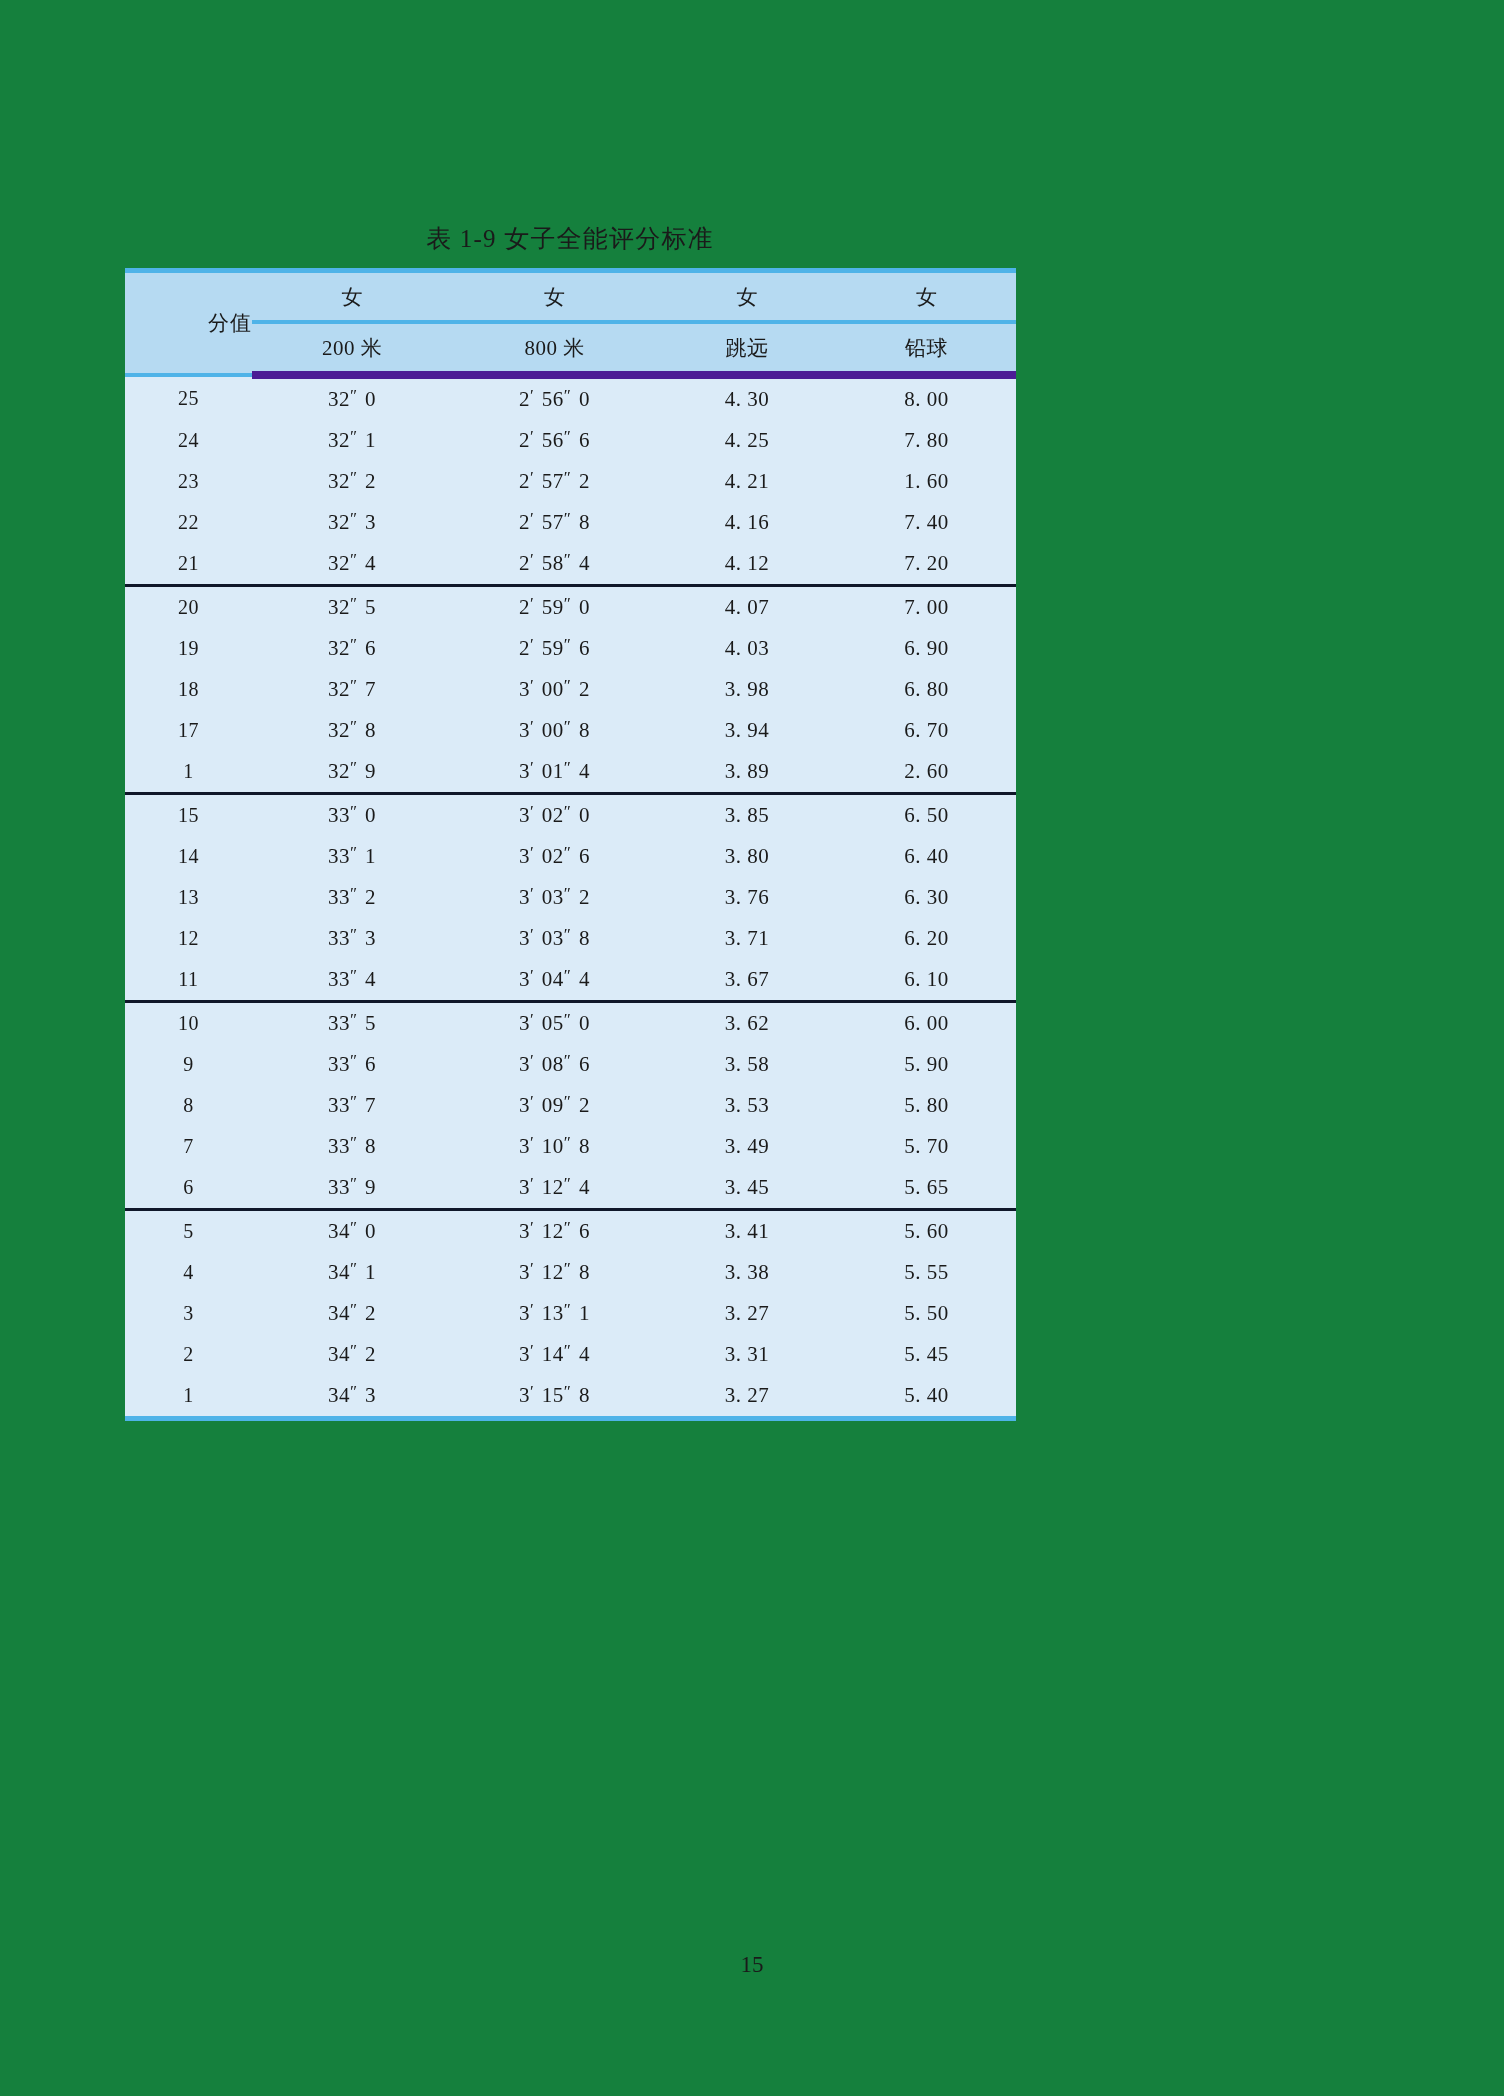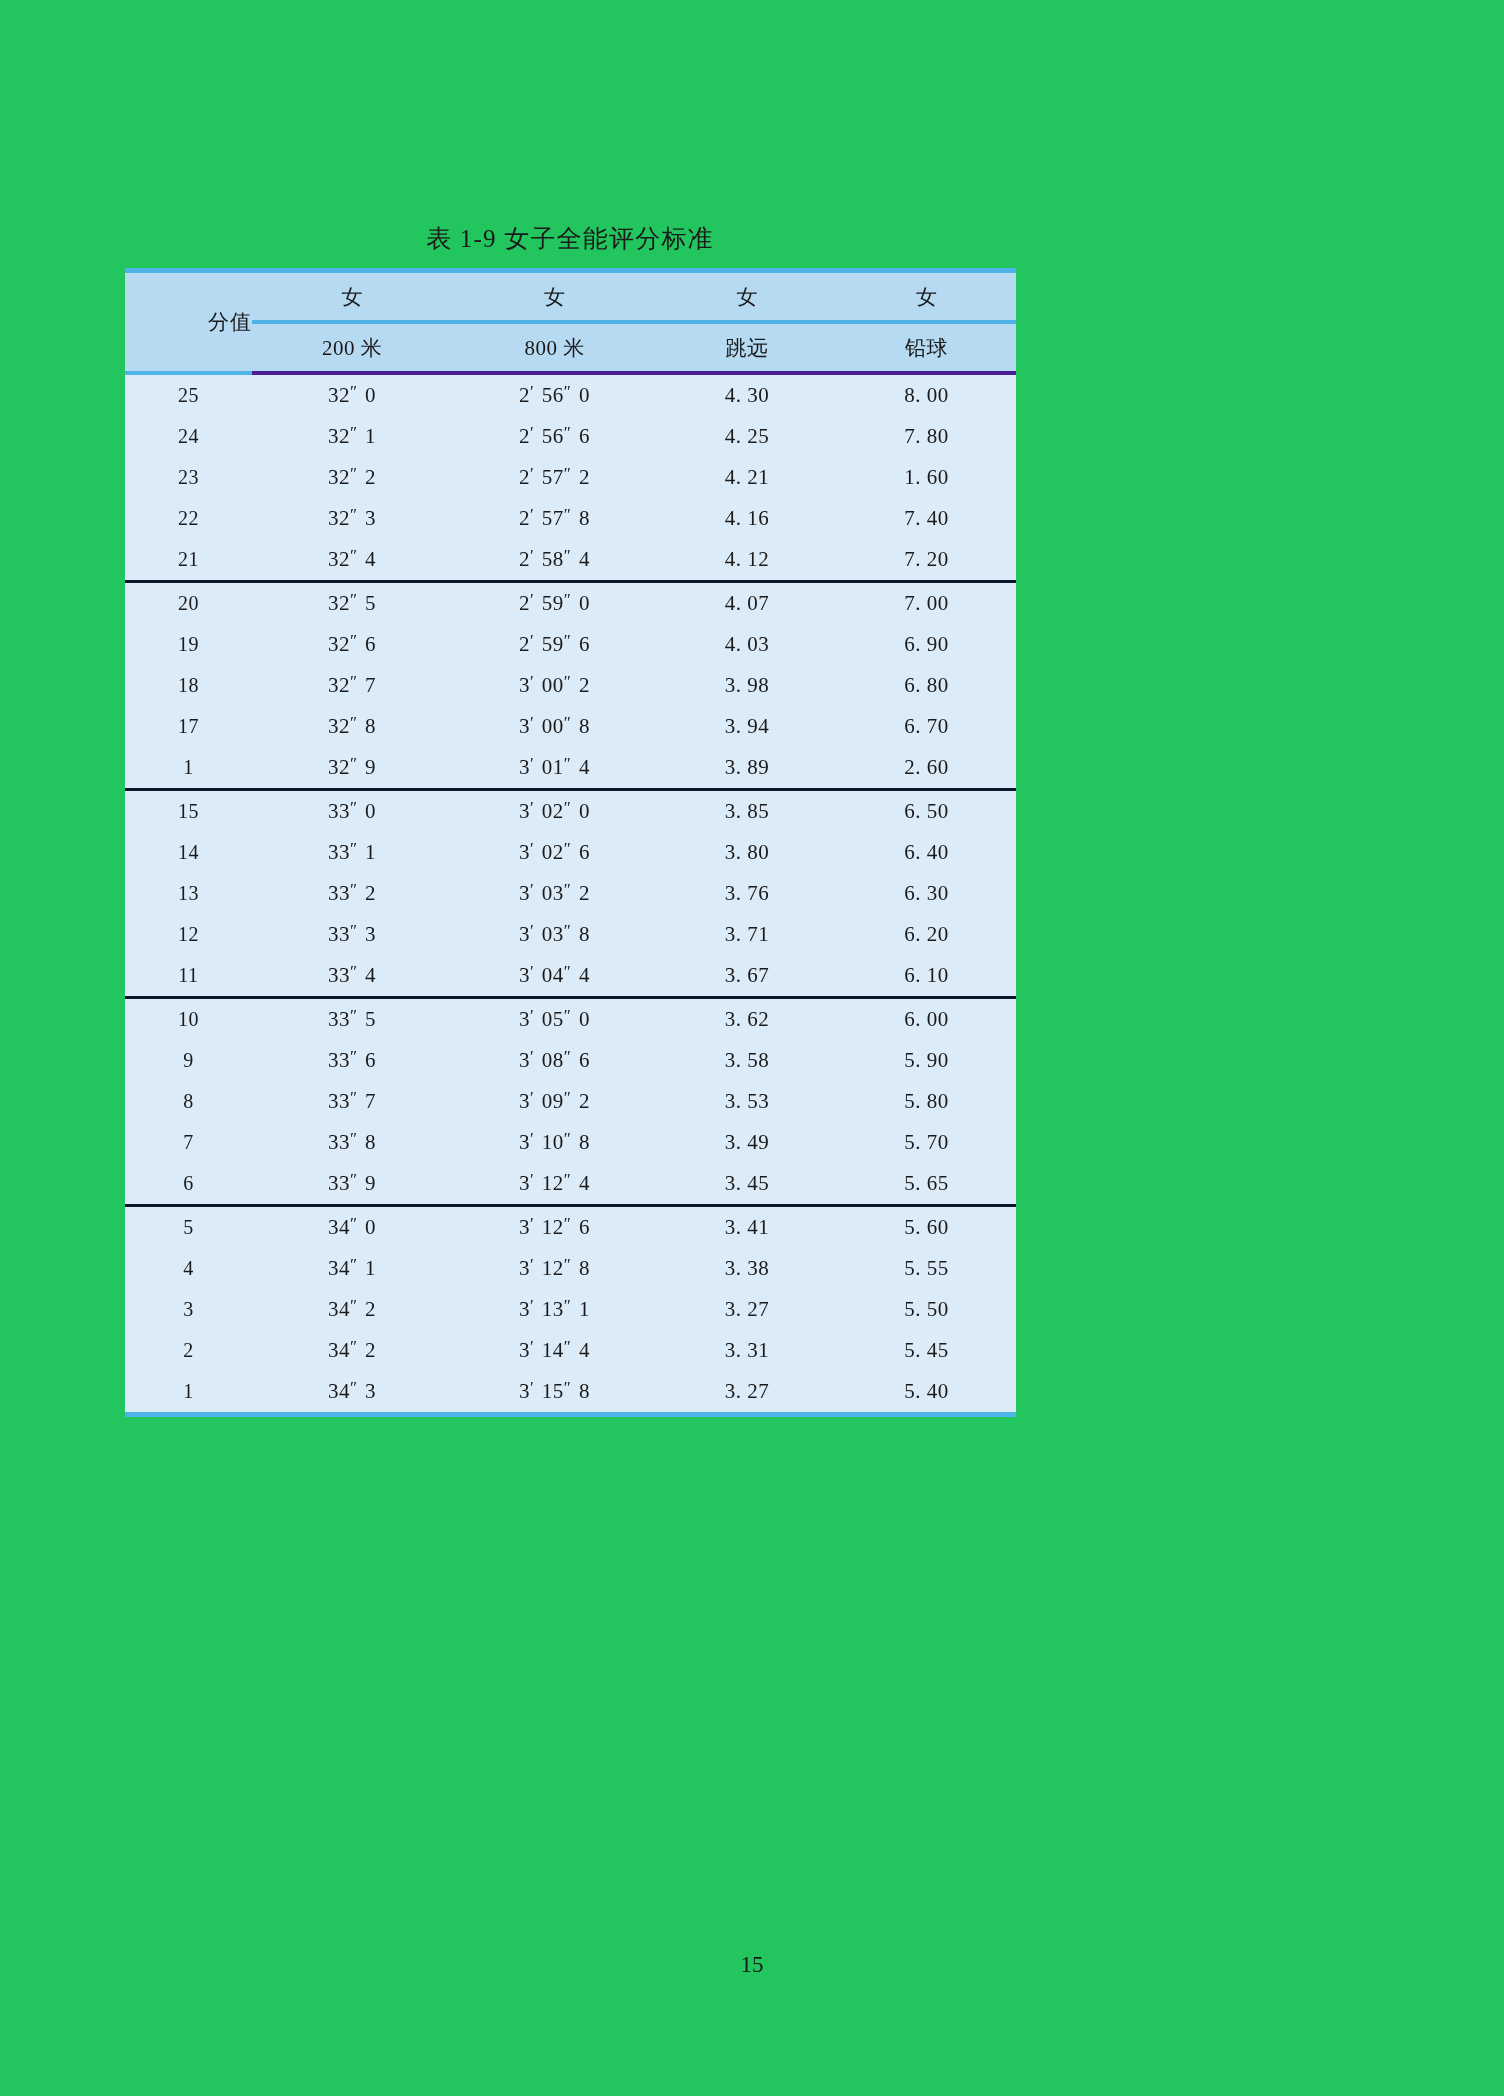--- a/index.html
+++ b/index.html
@@ -15,21 +15,21 @@
     color: #1a1a1a;
     position: relative;
     overflow: hidden;
   }
 
   .page {
     position: absolute;
     left: 0; top: 0;
     width: 1504px;
     height: 2096px;
-    background: #22c55e;
+    background: #15803d;
   }
 
   
   .table-caption {
     position: absolute;
     left: 125px;
     top: 222px;
     width: 890px;
     text-align: center;
     font-family: "Liberation Serif", "DejaVu Serif", serif;
@@ -87,21 +87,21 @@
     vertical-align: middle;
     border-bottom: 4px solid #4fb3e8;
   }
 
   th.sub-head {
     font-size: 21px;
     text-align: center;
     height: 47px;
     vertical-align: middle;
     letter-spacing: 0.5px;
-    border-bottom: 4px solid #4c1d95;
+    border-bottom: 8px solid #4c1d95;
   }
 
   
   tbody td {
     background: #dbebf8;
     height: 41px;
     font-size: 21px;
     text-align: center;
     vertical-align: middle;
     padding: 0;

